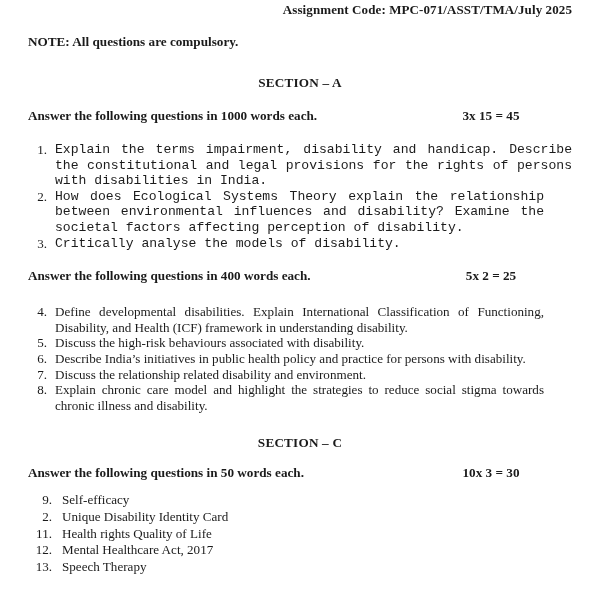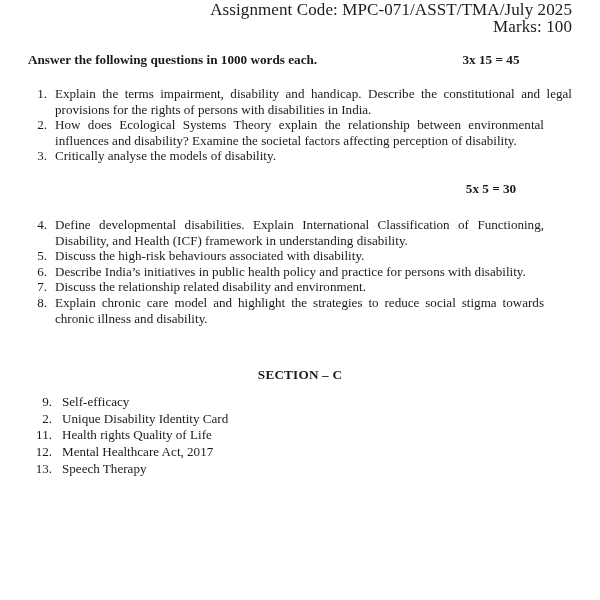--- a/index.html
+++ b/index.html
@@ -24,22 +24,22 @@
     padding: 0 28px;
   }
 
   
   .doc-header {
     padding-top: 1px;
     text-align: right;
     padding-right: 0px;
   }
   .doc-header .line {
-    font-weight: normal;
-    font-size: 17px;
+    font-weight: bold;
+    font-size: 13px;
     line-height: 17px;
     letter-spacing: 0.1px;
     white-space: nowrap;
   }
 
   
   .note {
     margin-top: 16px;
     font-weight: bold;
     font-size: 13.2px;
@@ -48,21 +48,21 @@
 
   
   .section-title {
     text-align: center;
     font-weight: bold;
     font-size: 13.2px;
     letter-spacing: 0.2px;
   }
   .section-a-title { margin-top: 25px; }
   .section-b-title { margin-top: 27px; }
-  .section-c-title { margin-top: 41px; }
+  .section-c-title { margin-top: 22px; }
 
   
   .instruction {
     display: flex;
     align-items: baseline;
     font-weight: bold;
     font-size: 13.2px;
     margin-top: 17px;
   }
   .instruction .text { flex: 0 0 auto; }
@@ -96,63 +96,65 @@
     text-align: right;
     padding-right: 8px;
     box-sizing: border-box;
   }
   .qitem .body {
     flex: 1 1 auto;
     padding-right: 0px;
   }
   .qlist.sec-a .qitem .body,
   .qlist.sec-b .qitem .body { text-align: justify; }
-  .qlist.sec-a .qitem .body { text-align-last: left; }
+  .qlist.sec-a .qitem .body { text-align-last: left; font-family: Liberation Mono, monospace; }
   .qlist.sec-b .qitem .body { text-align-last: left; }
 
   
   .narrow .body { padding-right: 28px; }
 
   .qlist.sec-c { font-size: 13.1px; line-height: 16.6px; }
   .qlist.sec-c .qitem .num { width: 34px; padding-right: 10px; }
   .qlist.sec-c .qitem .body { text-align: left; }
   .qlist.sec-a, .qlist.sec-b { padding-left: 0px; }
 </style>
 </head>
 <body>
 
 <div class="page">
 
   <div class="doc-header">
     <div class="line">Assignment Code: MPC-071/ASST/TMA/July 2025</div>
-    <div class="line">Marks: 100</div>
-  </div>
-
-
+  </div>
+
+  <div class="note">NOTE: All questions are compulsory.</div>
+
+  <div class="section-title section-a-title">SECTION – A</div>
   <div class="instruction">
     <span class="text">Answer the following questions in 1000 words each.</span>
     <span class="marks">3x 15 = 45</span>
   </div>
   <ul class="qlist sec-a">
     <li class="qitem">
       <span class="num">1.</span>
       <span class="body">Explain the terms impairment, disability and handicap. Describe the constitutional and legal provisions for the rights of persons with disabilities in India.</span>
     </li>
     <li class="qitem narrow">
       <span class="num">2.</span>
       <span class="body">How does Ecological Systems Theory explain the relationship between environmental influences and disability? Examine the societal factors affecting perception of disability.</span>
     </li>
     <li class="qitem">
       <span class="num">3.</span>
       <span class="body">Critically analyse the models of disability.</span>
     </li>
   </ul>
 
   <div class="instruction">
-    <span class="marks">5x 5 = 30</span>
+    <span class="text">Answer the following questions in 400 words each.</span>
+    <span class="marks">5x 2 = 25</span>
   </div>
   <ul class="qlist sec-b">
     <li class="qitem narrow">
       <span class="num">4.</span>
       <span class="body">Define developmental disabilities. Explain International Classification of Functioning, Disability, and Health (ICF) framework in understanding disability.</span>
     </li>
     <li class="qitem">
       <span class="num">5.</span>
       <span class="body">Discuss the high-risk behaviours associated with disability.</span>
     </li>
@@ -164,20 +166,24 @@
       <span class="num">7.</span>
       <span class="body">Discuss the relationship related disability and environment.</span>
     </li>
     <li class="qitem narrow">
       <span class="num">8.</span>
       <span class="body">Explain chronic care model and highlight the strategies to reduce social stigma towards chronic illness and disability.</span>
     </li>
   </ul>
 
   <div class="section-title section-c-title">SECTION – C</div>
+  <div class="instruction tight">
+    <span class="text">Answer the following questions in 50 words each.</span>
+    <span class="marks">10x 3 = 30</span>
+  </div>
   <ul class="qlist sec-c">
     <li class="qitem">
       <span class="num">9.</span>
       <span class="body">Self-efficacy</span>
     </li>
     <li class="qitem">
       <span class="num">2.</span>
       <span class="body">Unique Disability Identity Card</span>
     </li>
     <li class="qitem">

